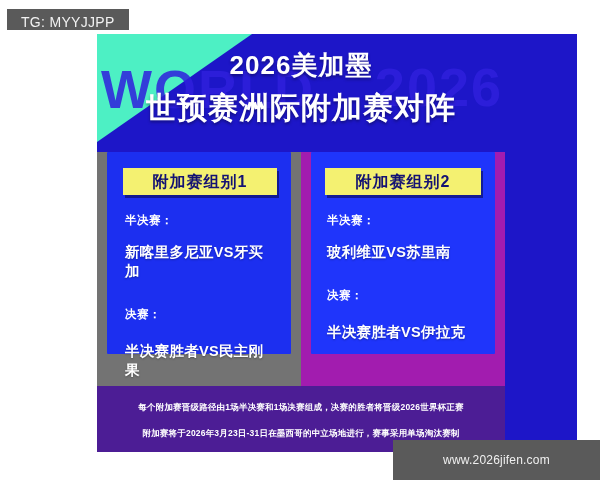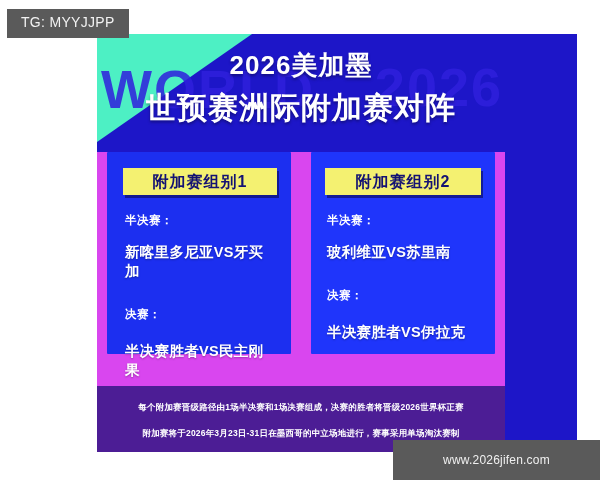--- a/index.html
+++ b/index.html
@@ -96,22 +96,22 @@
     height: 235px;
     display: flex;
     z-index: 3;
   }
   .column {
     width: 204px;
     position: relative;
     box-sizing: border-box;
     padding: 0 10px;
   }
-  .col-left  { background: #d946ef; padding-left: 12px; }
-  .col-right { background: #d946ef; }
+  .col-left  { background: #737373; padding-left: 12px; }
+  .col-right { background: #a21caf; }
 
   .panel {
     position: absolute;
     left: 10px;
     top: 0;
     right: 10px;
     bottom: 33px;
     background: #1c2ff0;
     border-radius: 1px;
   }
@@ -176,21 +176,21 @@
     line-height: 13px;
     margin-top: 13px;
     white-space: nowrap;
   }
 
   
   #tg-watermark {
     position: absolute;
     left: 7px;
     top: 9px;
-    padding: 5px 14px 8px 14px;
+    padding: 5px 14px 0 14px;
     background: #5a5a5a;
     color: #f2f2f2;
     font-size: 14px;
     letter-spacing: 0.3px;
     z-index: 20;
   }
   #site-watermark {
     position: absolute;
     right: 0px;
     bottom: 0px;

